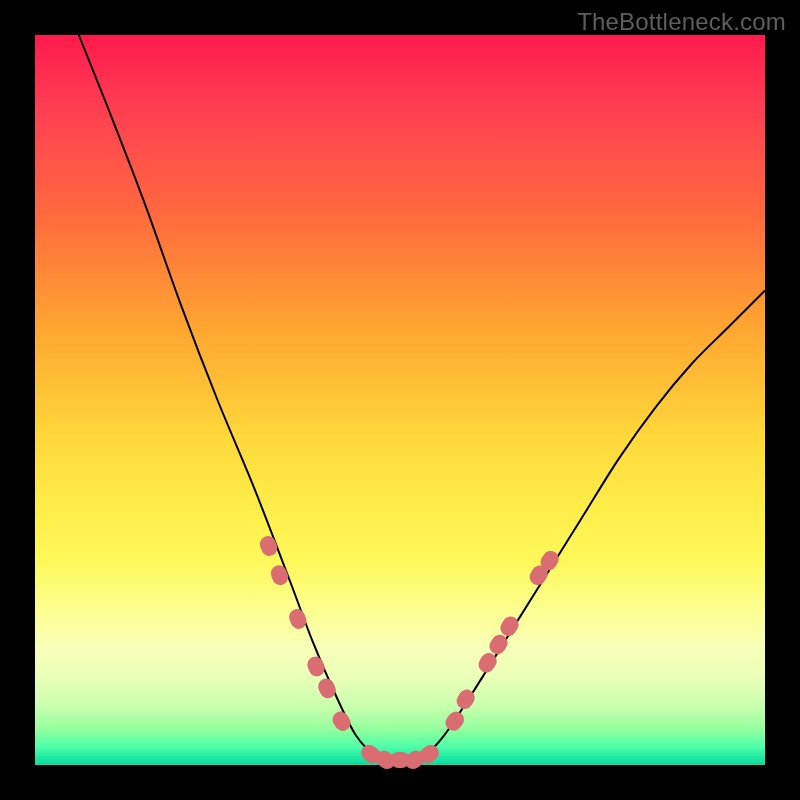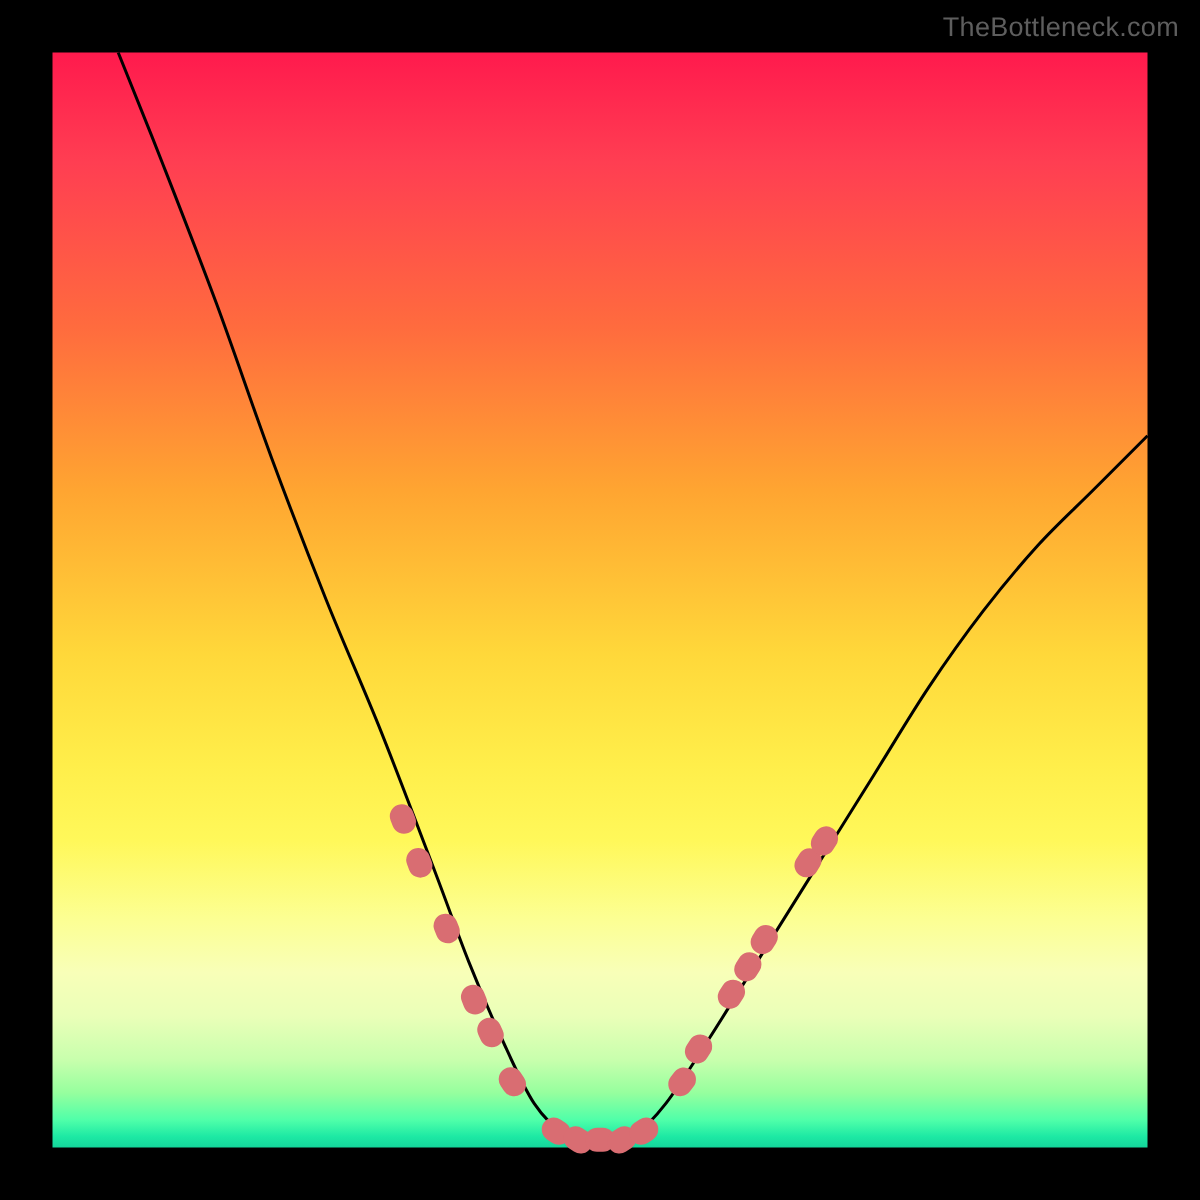--- a/index.html
+++ b/index.html
@@ -33,21 +33,21 @@
       #4fffa9 97.5%,
       #1de9a4 99%,
       #14d69b 100%
     );
   }
   .watermark {
     position: absolute;
     top: 8px;
     right: 14px;
     font-family: Arial, Helvetica, sans-serif;
-    font-size: 18px;
+    font-size: 24px;
     color: #5e5e5e;
     font-weight: 500;
     letter-spacing: 0.2px;
   }
   svg.curve {
     position: absolute;
     left: 0; top: 0;
     width: 730px; height: 730px;
     overflow: visible;
   }

